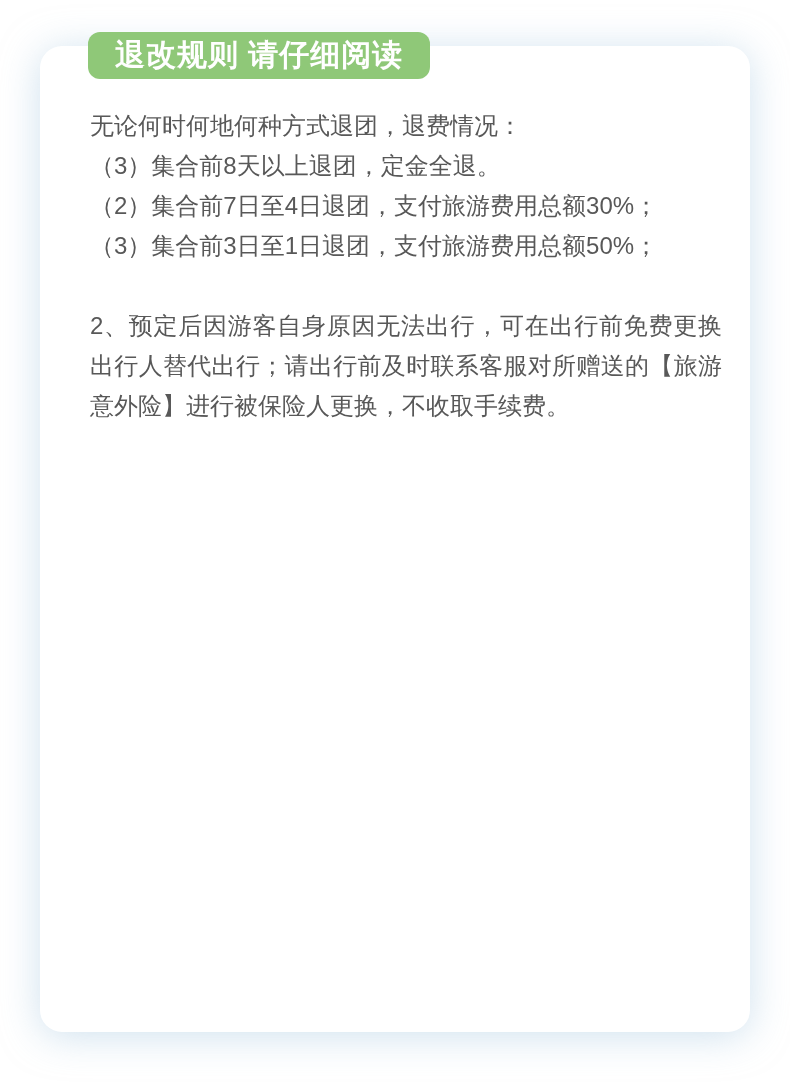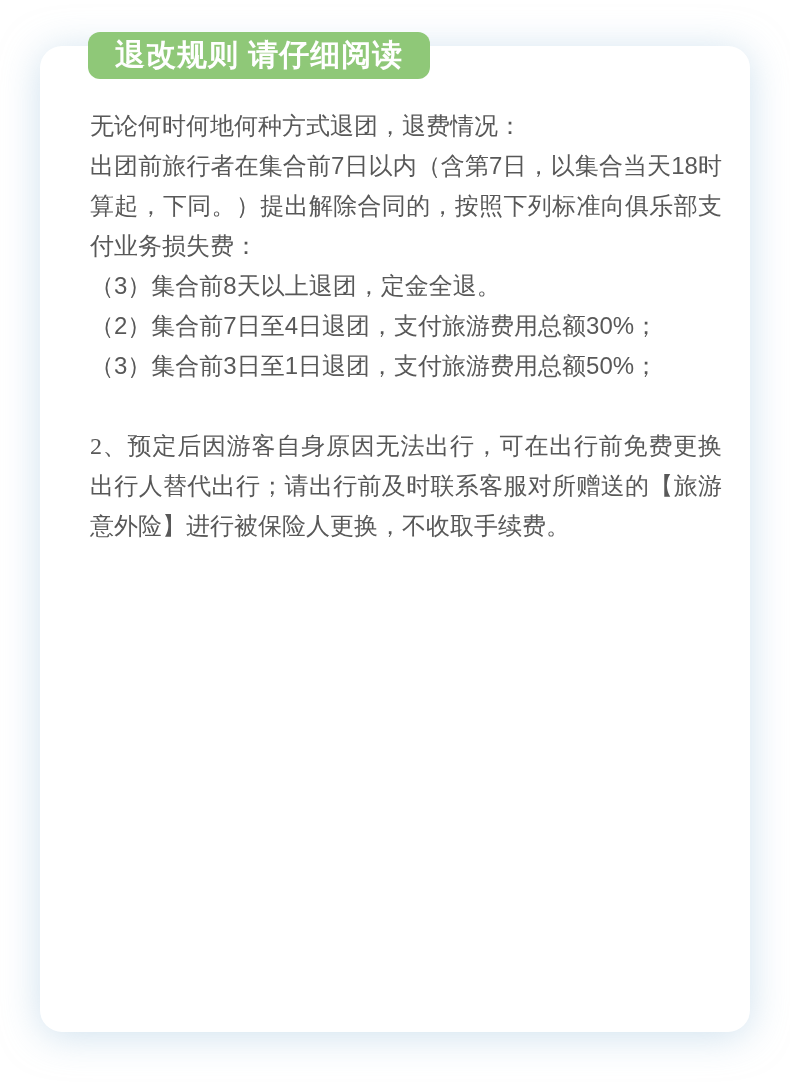--- a/index.html
+++ b/index.html
@@ -43,34 +43,33 @@
     left: 50px;
     top: 60px;
     width: 632px;
     font-size: 24px;
     line-height: 40px;
     color: #585858;
     text-align: justify;
     text-justify: inter-ideograph;
   }
   .section { margin-bottom: 40px; }
-  .section:last-child { margin-bottom: 0; font-family: Liberation Serif, serif; }
+  .section:last-child { margin-bottom: 0; }
   .line { margin: 0; }
 </style>
 </head>
 <body>
 
 <div class="badge">退改规则 请仔细阅读</div>
 
 <div class="card">
   <div class="content">
 
     <div class="section">
       <p class="line">无论何时何地何种方式退团，退费情况：</p>
-      <p class="line">出团前旅行者在集合前7日以内（含第7日，以集合当天18时算起，下同。）提出解除合同的，按照下列标准向俱乐部支付业务损失费：</p>
       <p class="line">（3）集合前8天以上退团，定金全退。</p>
       <p class="line">（2）集合前7日至4日退团，支付旅游费用总额30%；</p>
       <p class="line">（3）集合前3日至1日退团，支付旅游费用总额50%；</p>
     </div>
 
     <div class="section">
     </div>
 
     <div class="section">
       <p class="line">2、预定后因游客自身原因无法出行，可在出行前免费更换出行人替代出行；请出行前及时联系客服对所赠送的【旅游意外险】进行被保险人更换，不收取手续费。</p>

